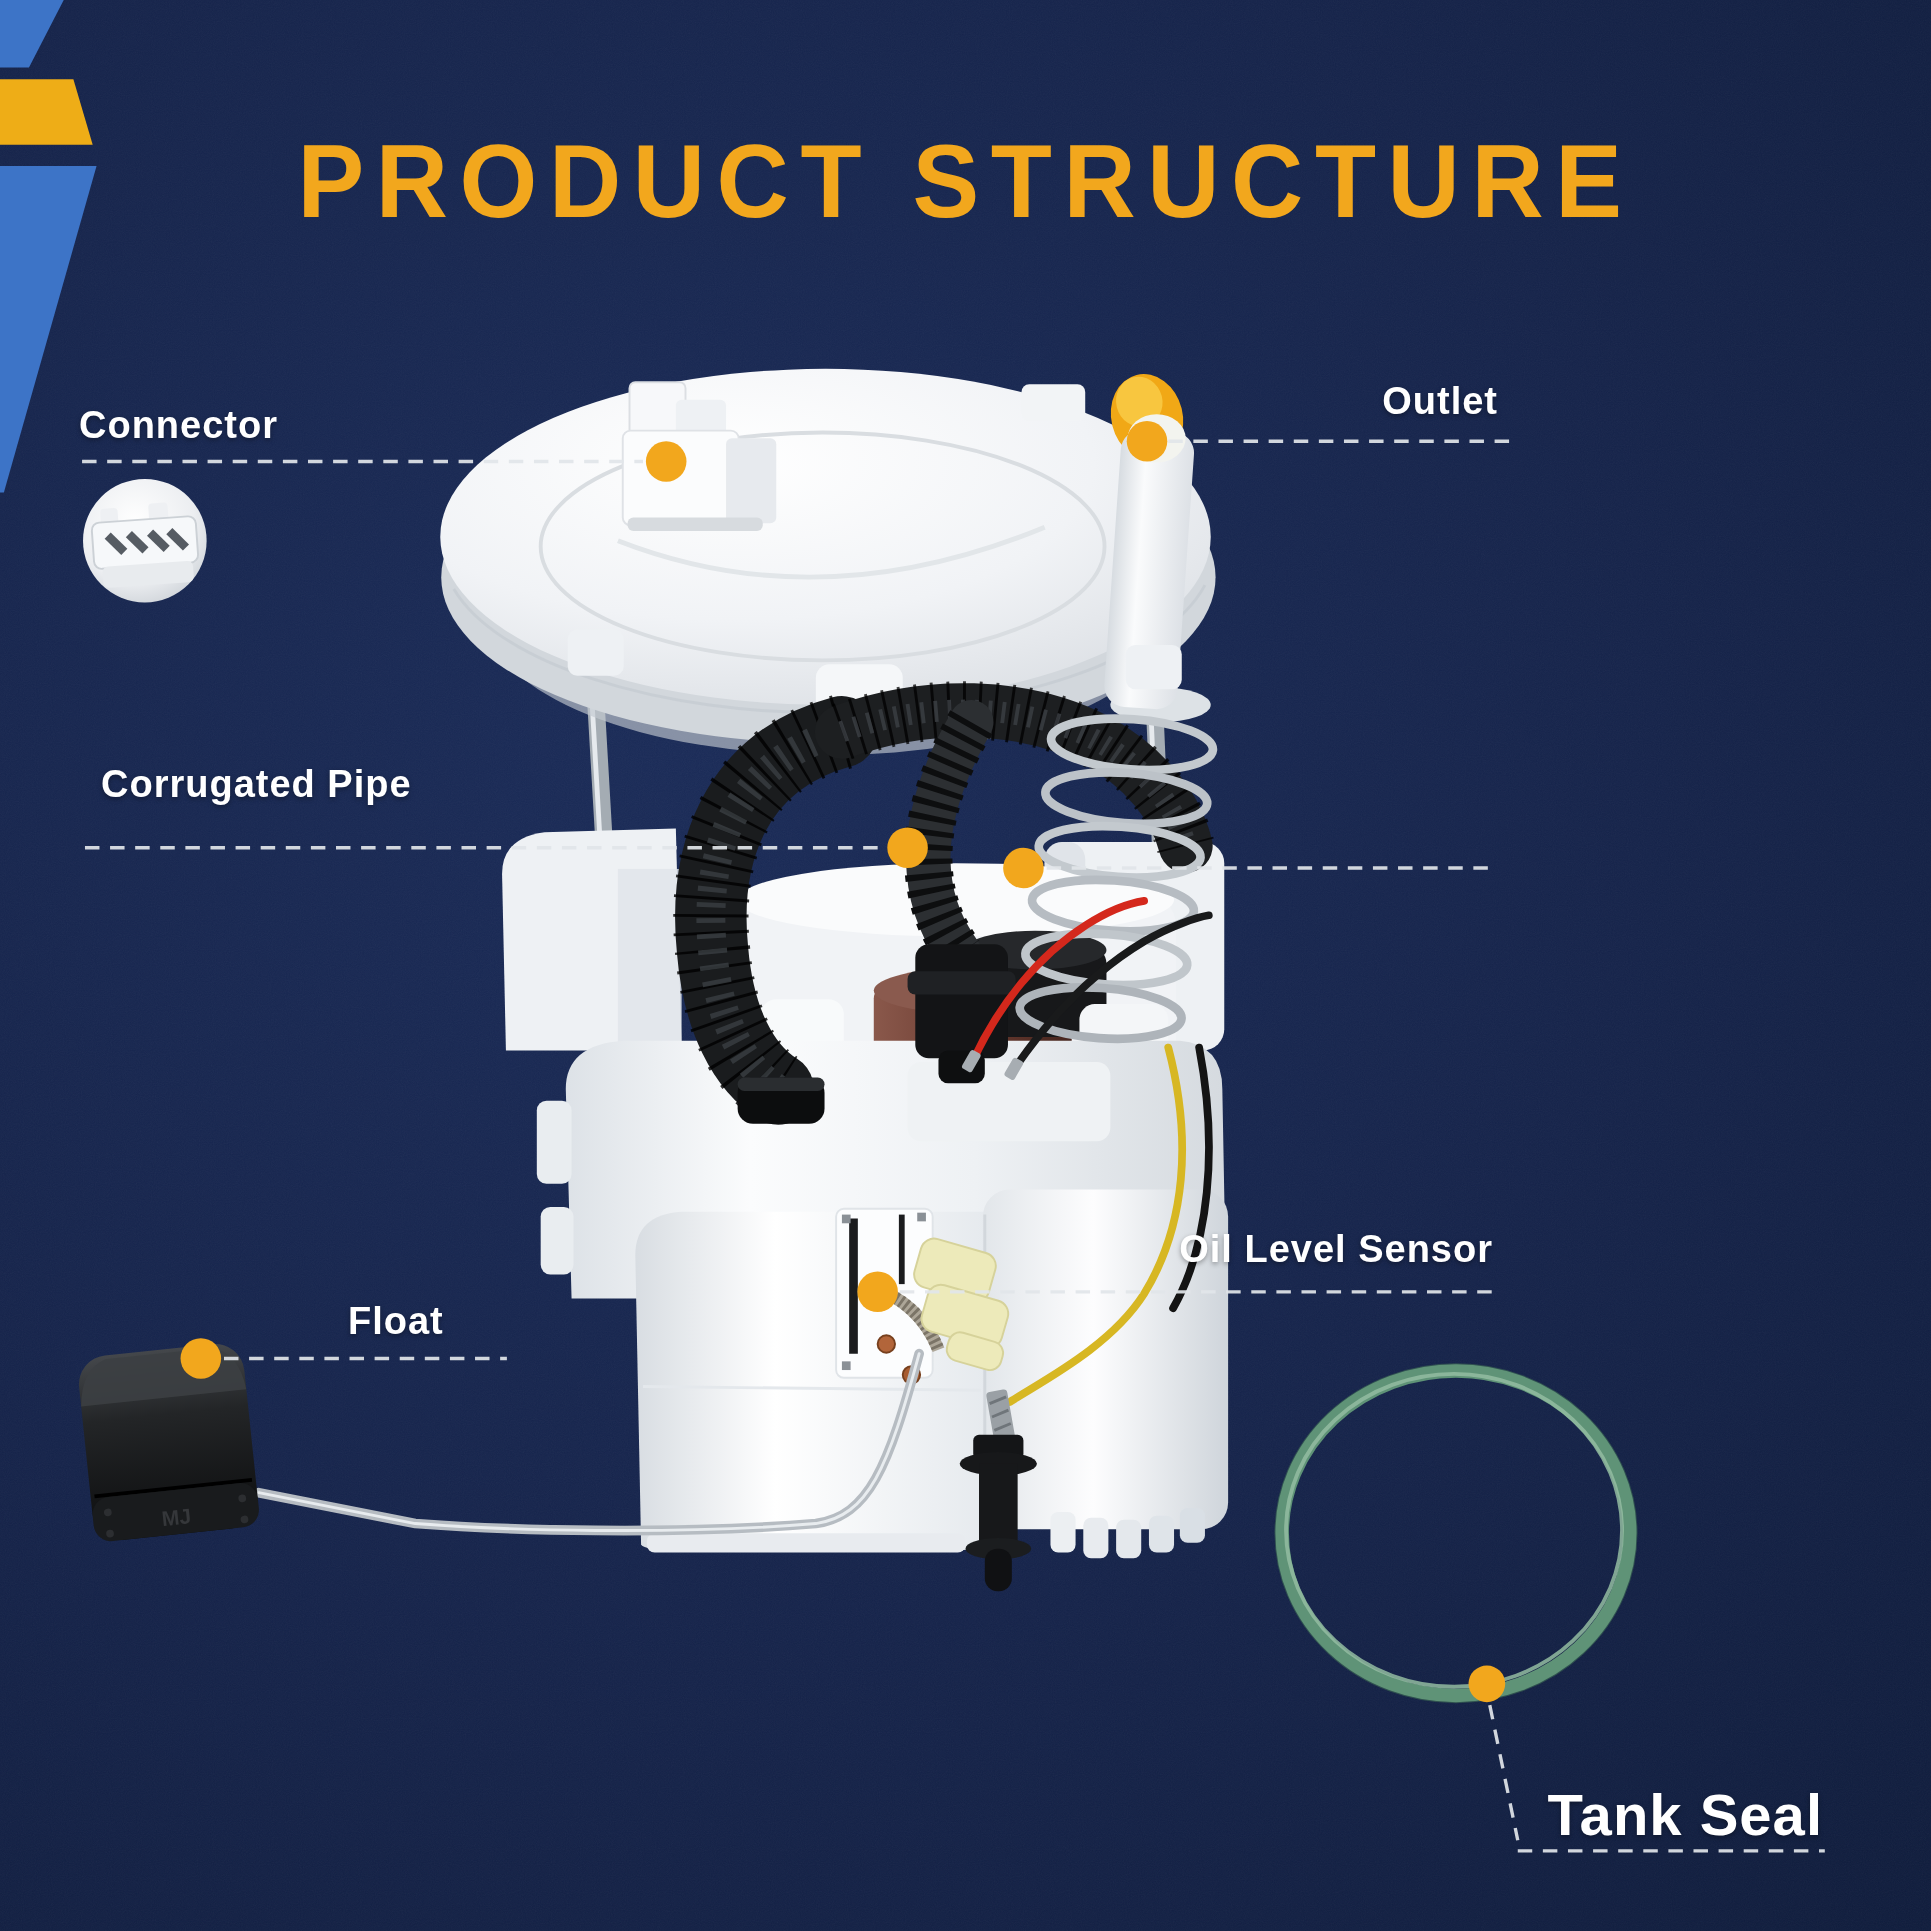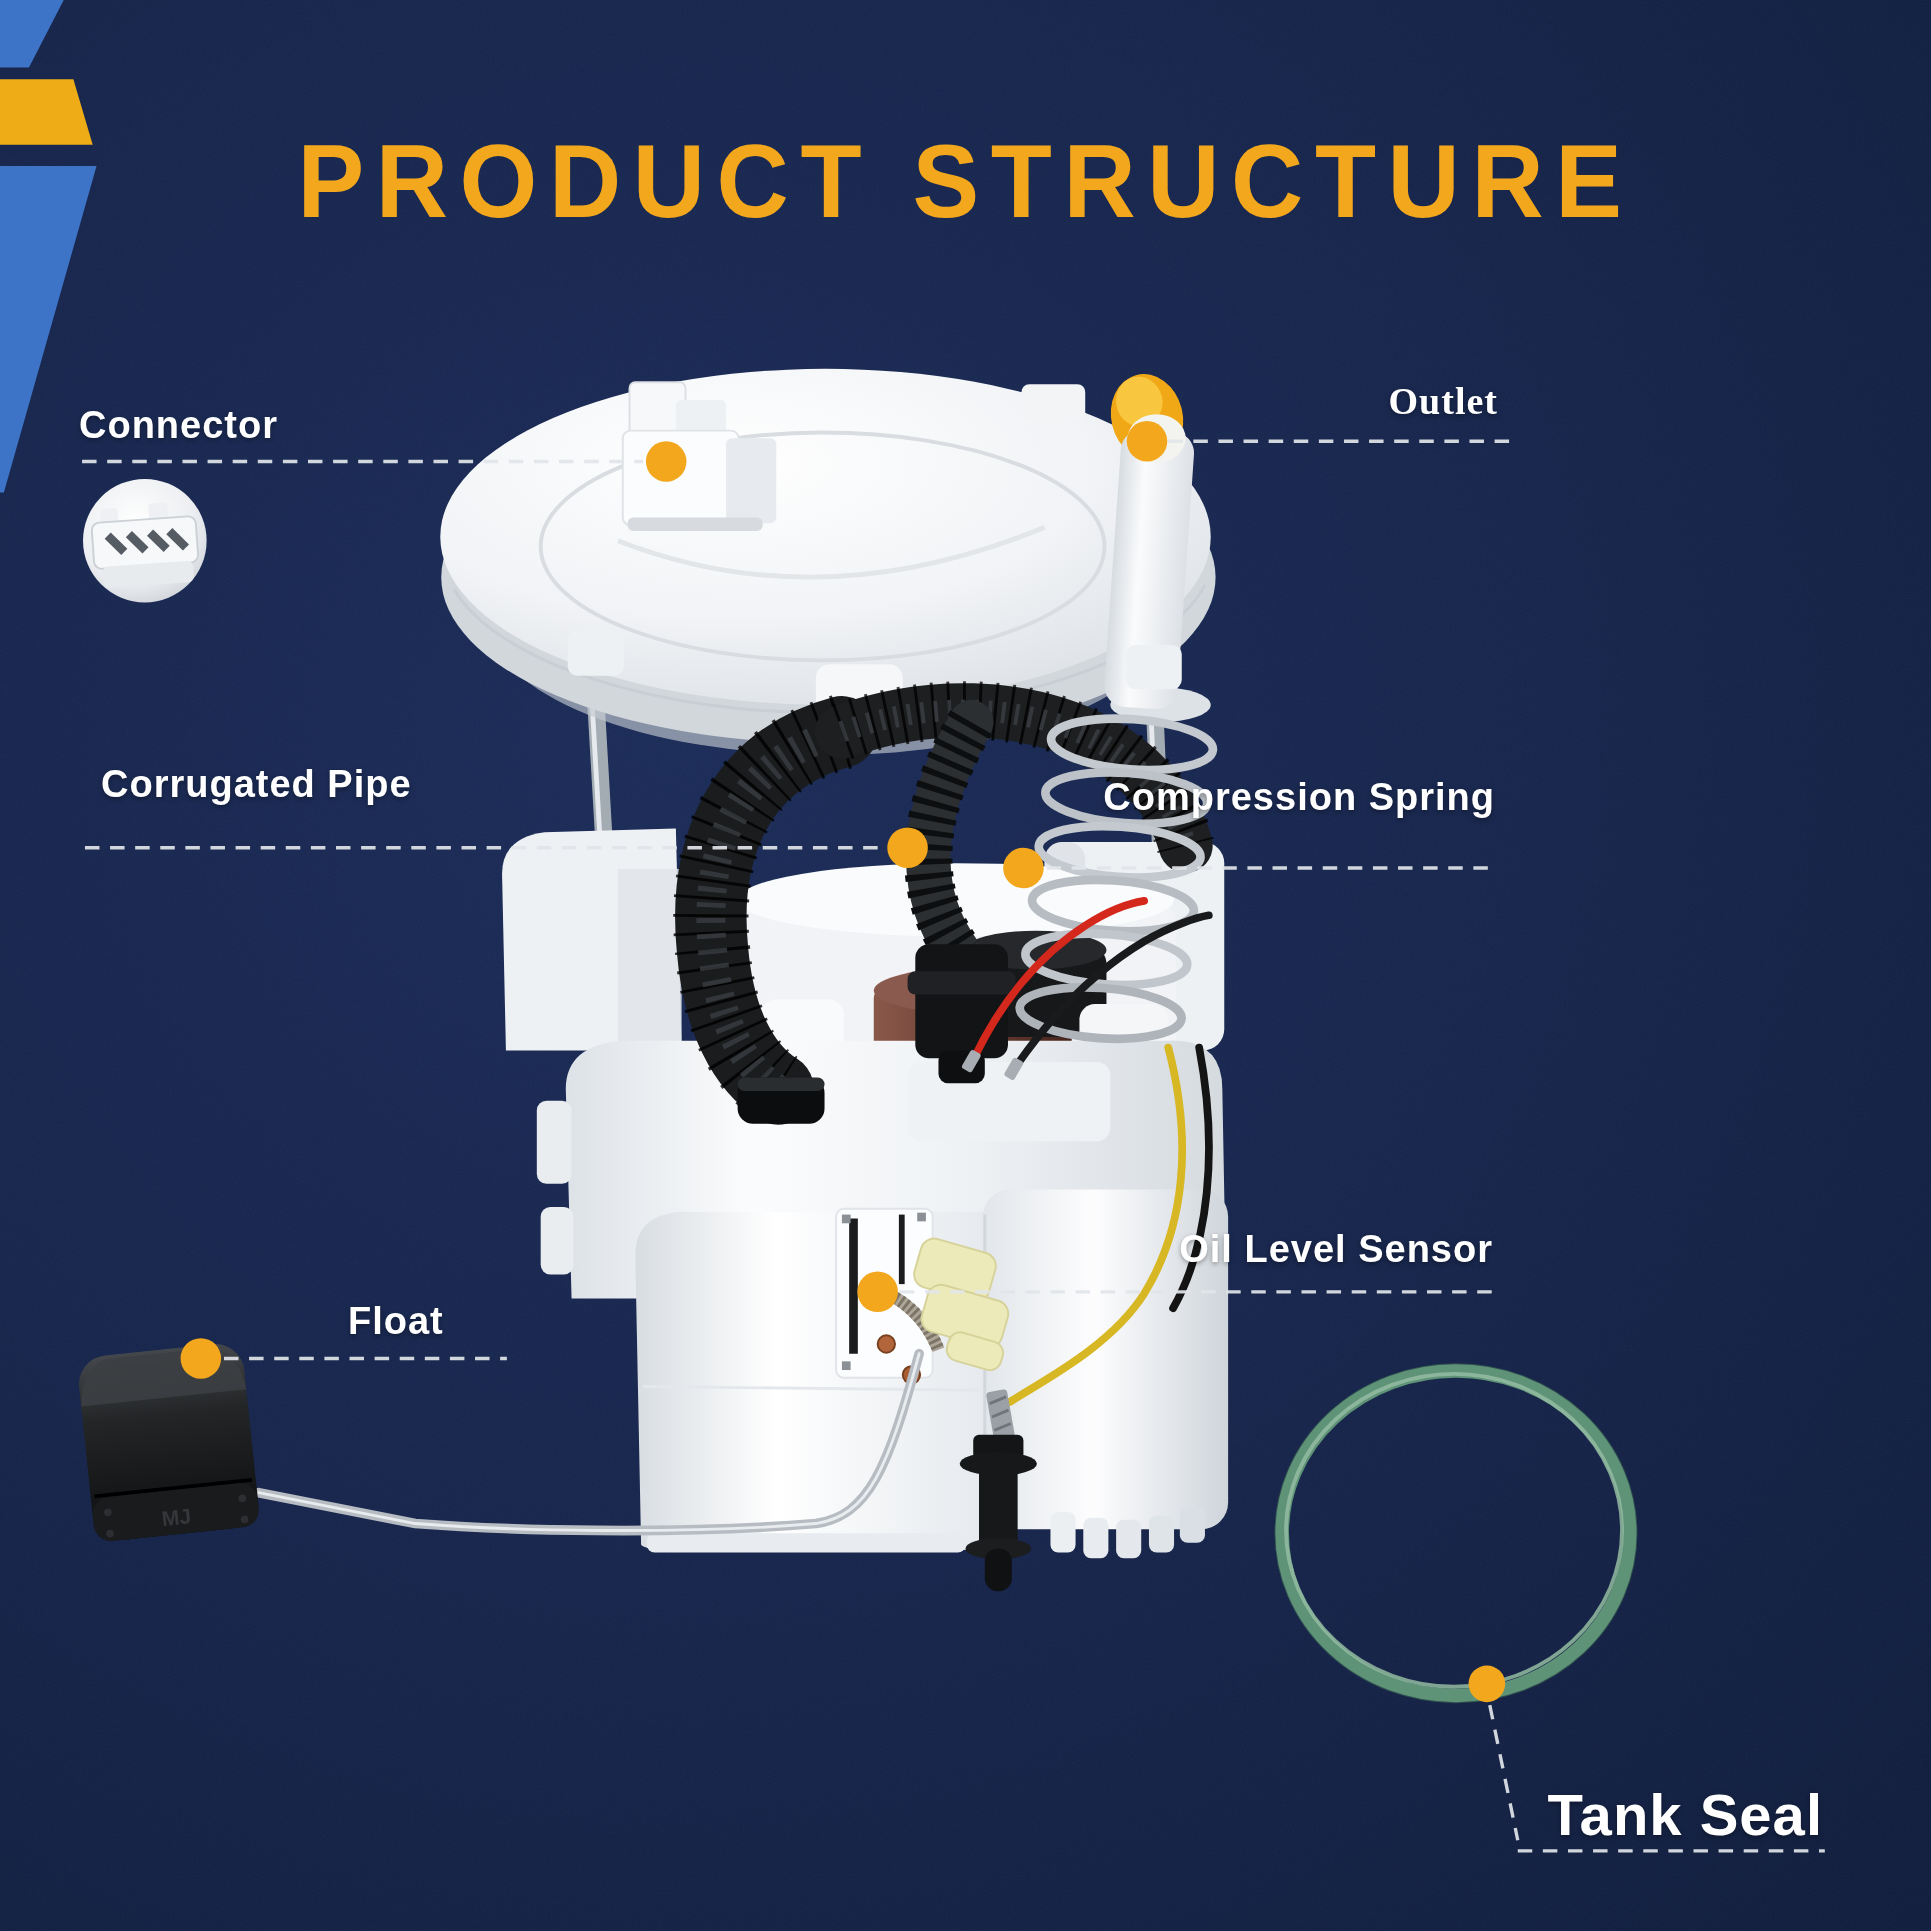--- a/index.html
+++ b/index.html
@@ -12,21 +12,21 @@
     background:radial-gradient(ellipse at 35% 38%, #1a2b58 0%, var(--background,#15234a) 55%, #0f1c3c 100%);}
   #art{position:absolute;left:0;top:0;width:1931px;height:1931px;}
   .lbl{position:absolute;color:var(--label_text,#fff);font-weight:700;font-size:38px;
     letter-spacing:1px;white-space:nowrap;line-height:1.0;text-shadow:0 1.9px 5.8px rgba(0,0,0,.35);}
   #page-title{position:absolute;left:0;top:124px;width:1931px;text-align:center;
     color:var(--accent_yellow,#f2a71d);font-weight:700;font-size:100px;letter-spacing:11.6px;
     transform:scaleY(1.04);white-space:nowrap;}
   .l-connector{left:79px;top:406px;}
   .l-corrugated{left:77px;top:765px;margin-left:24px;}
   .l-float{left:348px;top:1302px;}
-  .l-outlet{right:433px;top:382px;font-family:Liberation Serif, serif;}
+  .l-outlet{right:433px;top:382px;}
   .l-compression{right:436px;top:778px;}
   .l-oillevel{right:438px;top:1230px;}
   .l-tankseal{right:108px;top:1786px;font-size:58px;}
 </style>
 </head>
 <body>
 
 <div id="canvas">
 
   <svg id="art" viewBox="0 0 2000 2000">
@@ -294,18 +294,17 @@
       <circle cx="208" cy="1407" r="21"></circle>
       <circle cx="909" cy="1338" r="21"></circle>
       <circle cx="1540" cy="1744" r="19"></circle>
     </g>
   </svg>
 
   <div id="page-title">PRODUCT STRUCTURE</div>
   <div class="lbl l-connector">Connector</div>
   <div class="lbl l-outlet">Outlet</div>
   <div class="lbl l-corrugated">Corrugated Pipe</div>
-  <div class="lbl l-compression">Compression Spring</div>
   <div class="lbl l-float">Float</div>
   <div class="lbl l-tankseal">Tank Seal</div>
   <div class="lbl l-oillevel">Oil Level Sensor</div>
 </div>
 
 
 </body></html>

